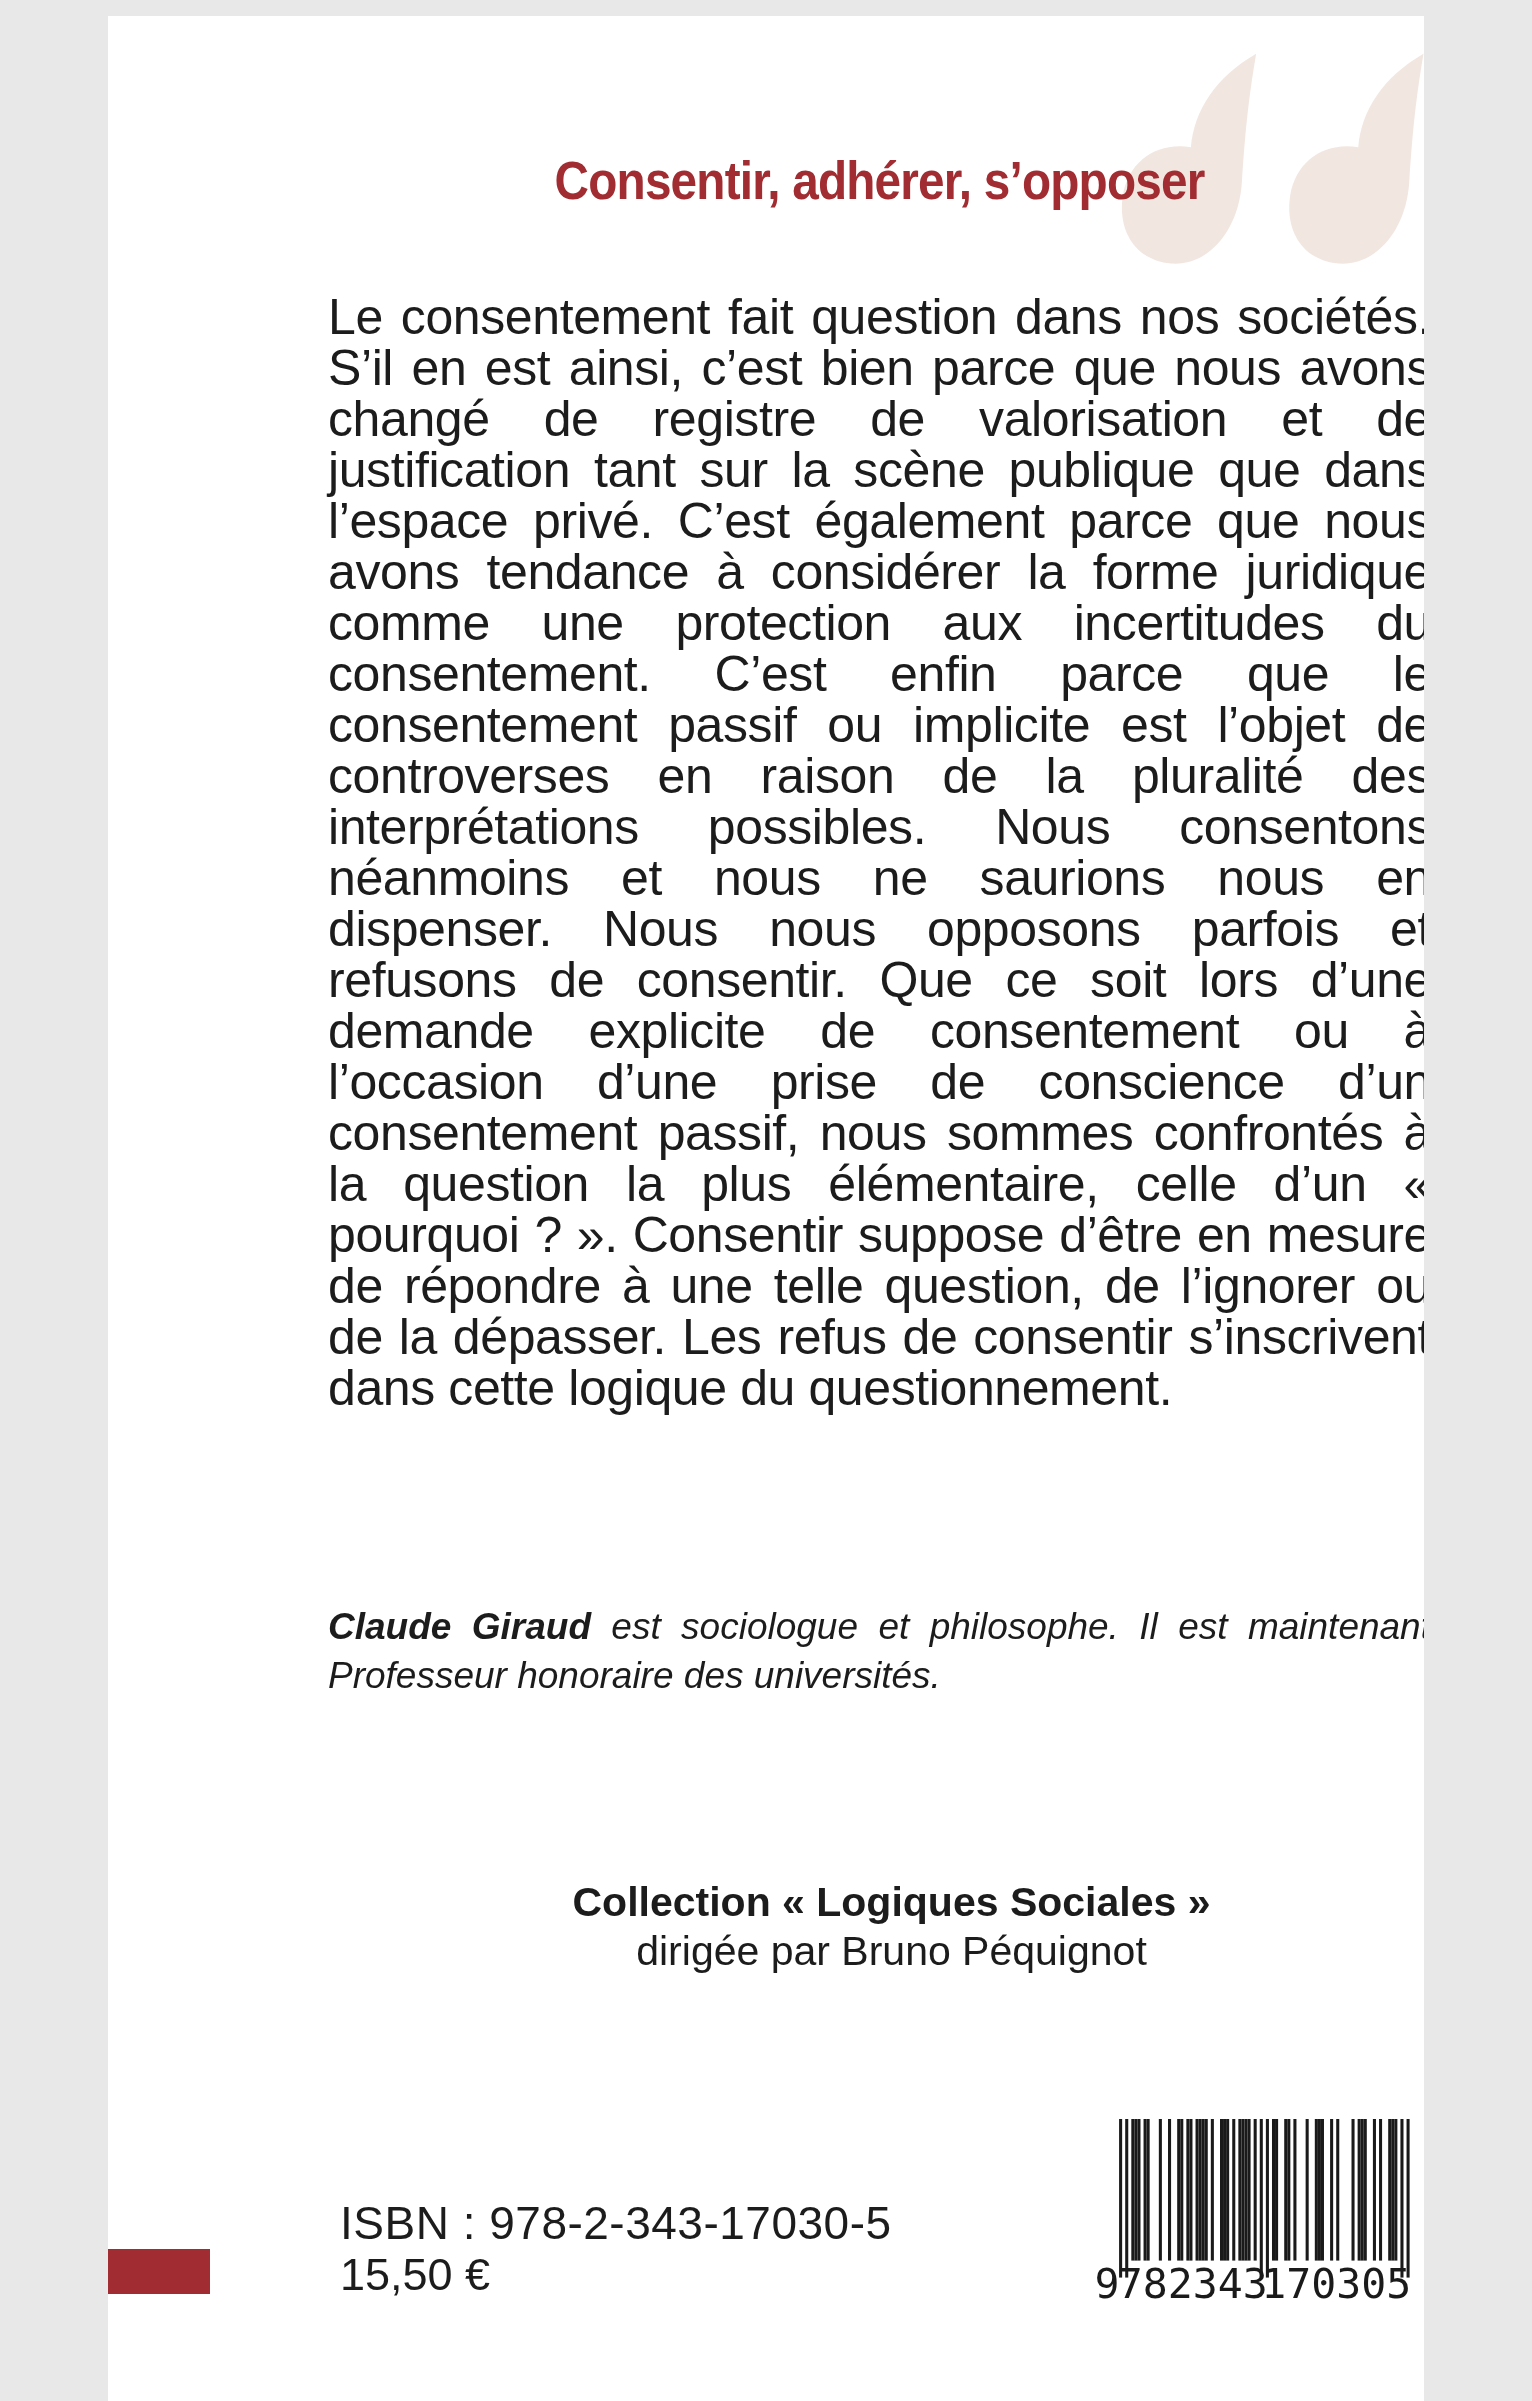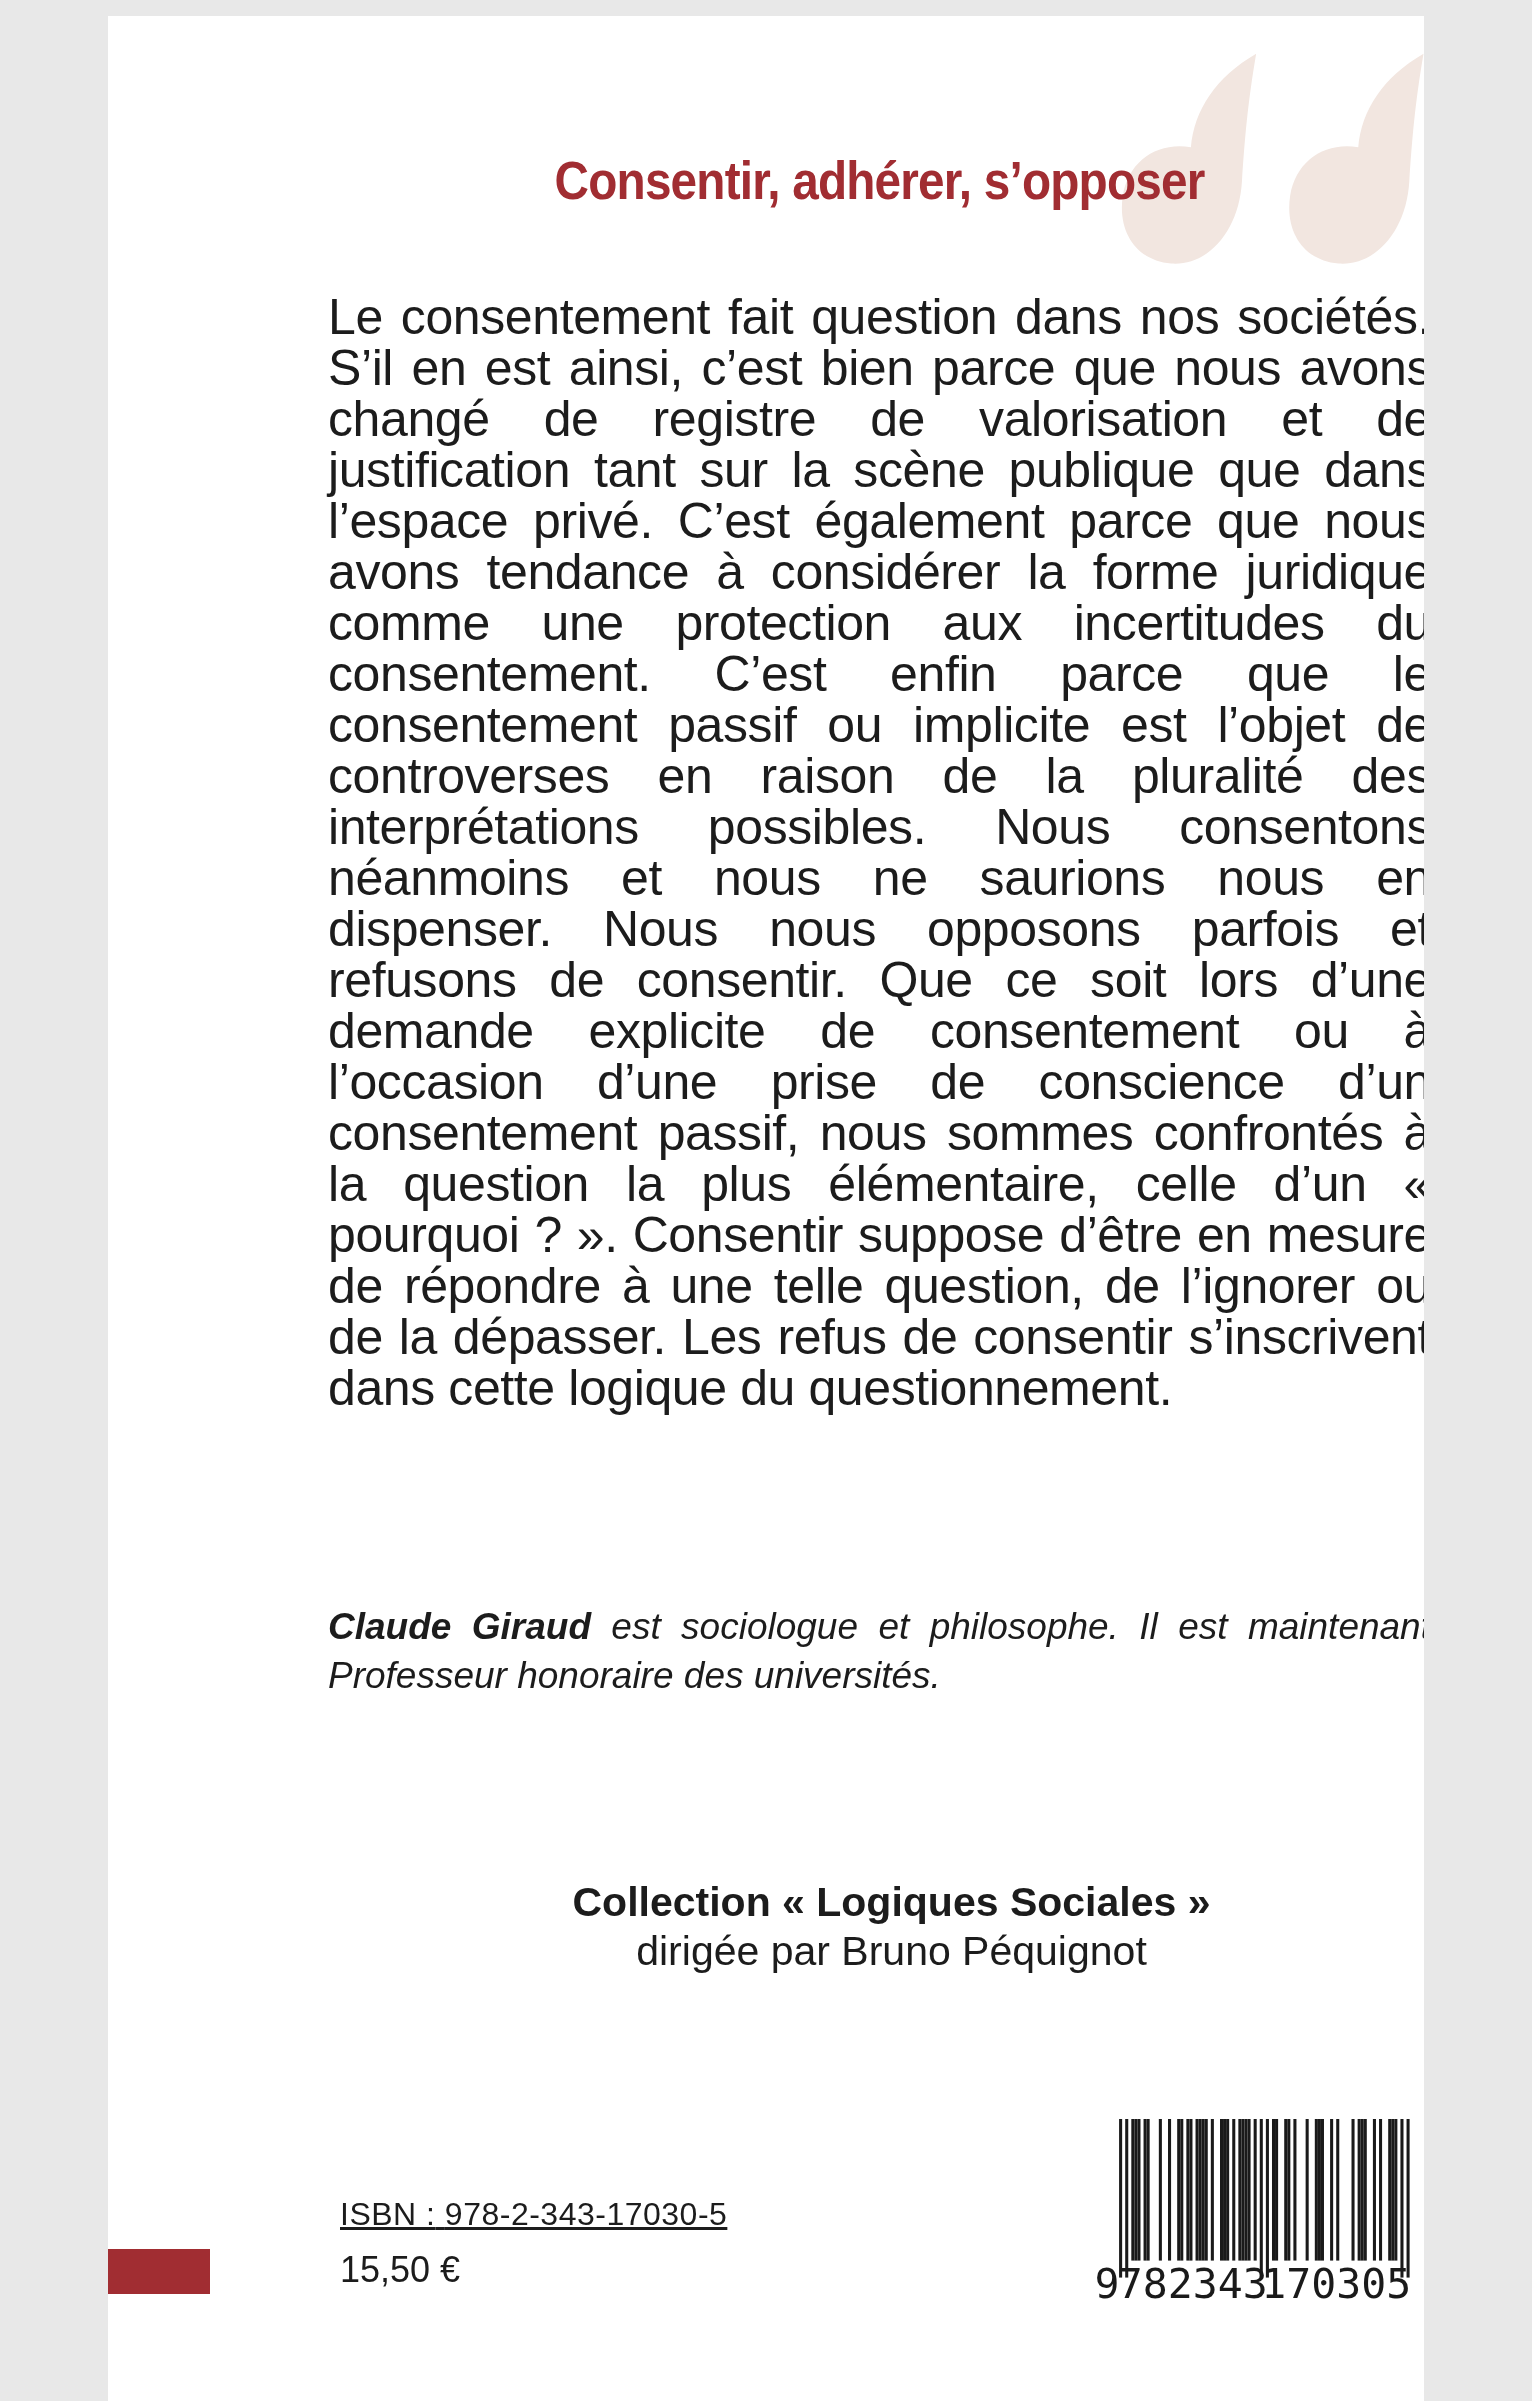--- a/index.html
+++ b/index.html
@@ -63,28 +63,27 @@
   }
   .collection .collection-name{
     font-size:41px;font-weight:bold;margin:0;
   }
   .collection .collection-director{
     font-size:41px;margin:0;
   }
   .isbn-line{
     position:absolute;
     left:232px;top:2180px;
-    font-size:32px;
+    font-size:46px;
     letter-spacing:0.5px;
-    text-decoration:underline;
   }
   .price{
     position:absolute;
     left:232px;top:2233px;
-    font-size:36px;
+    font-size:45px;
   }
   .accent-bar{
     position:absolute;
     left:0;top:2233px;
     width:102px;height:45px;
     background:var(--accent);
   }
   .barcode{
     position:absolute;
     left:984px;top:2103px;

